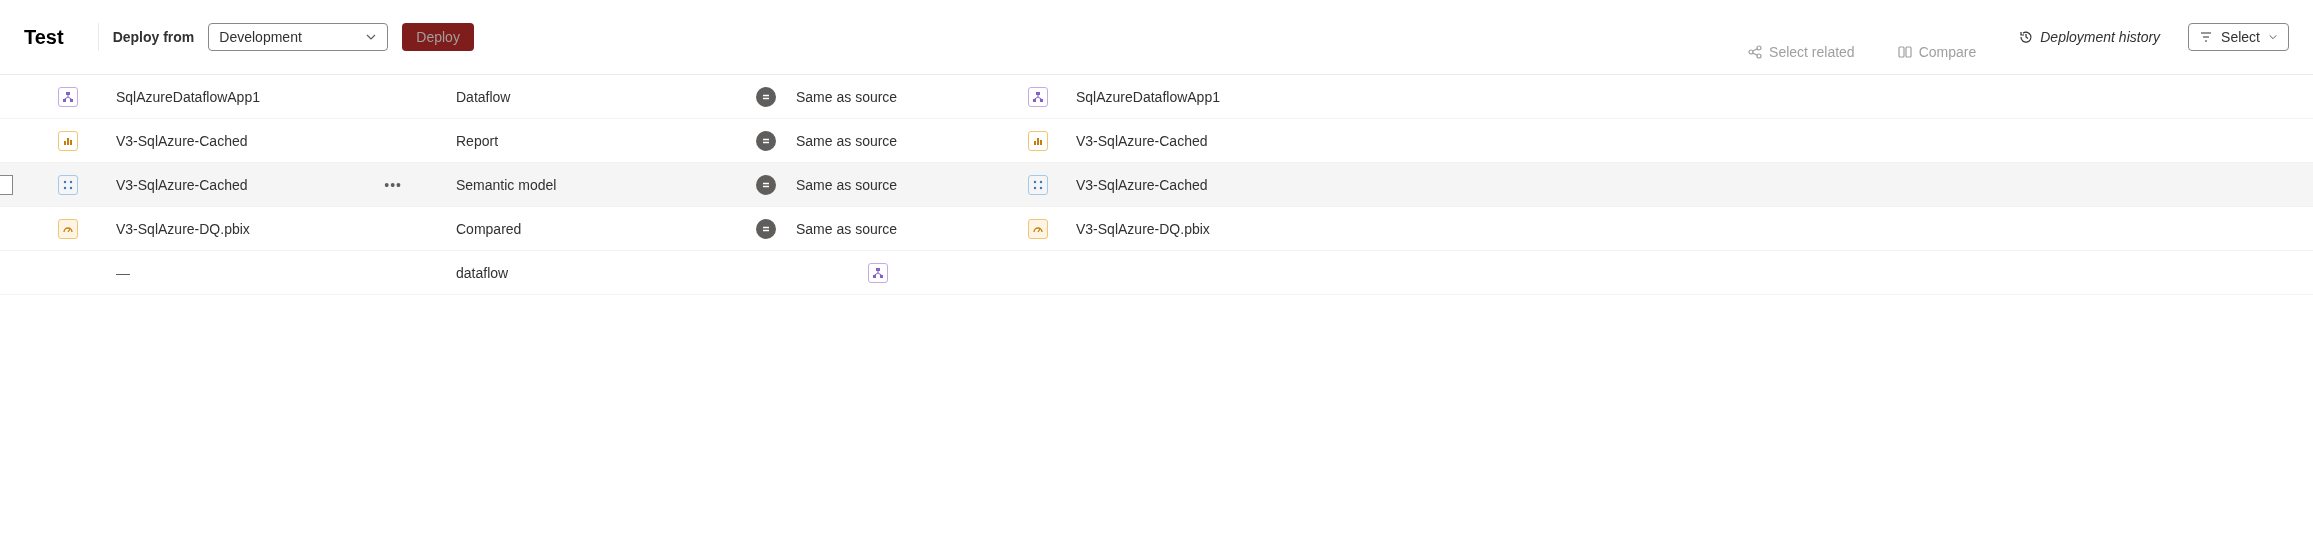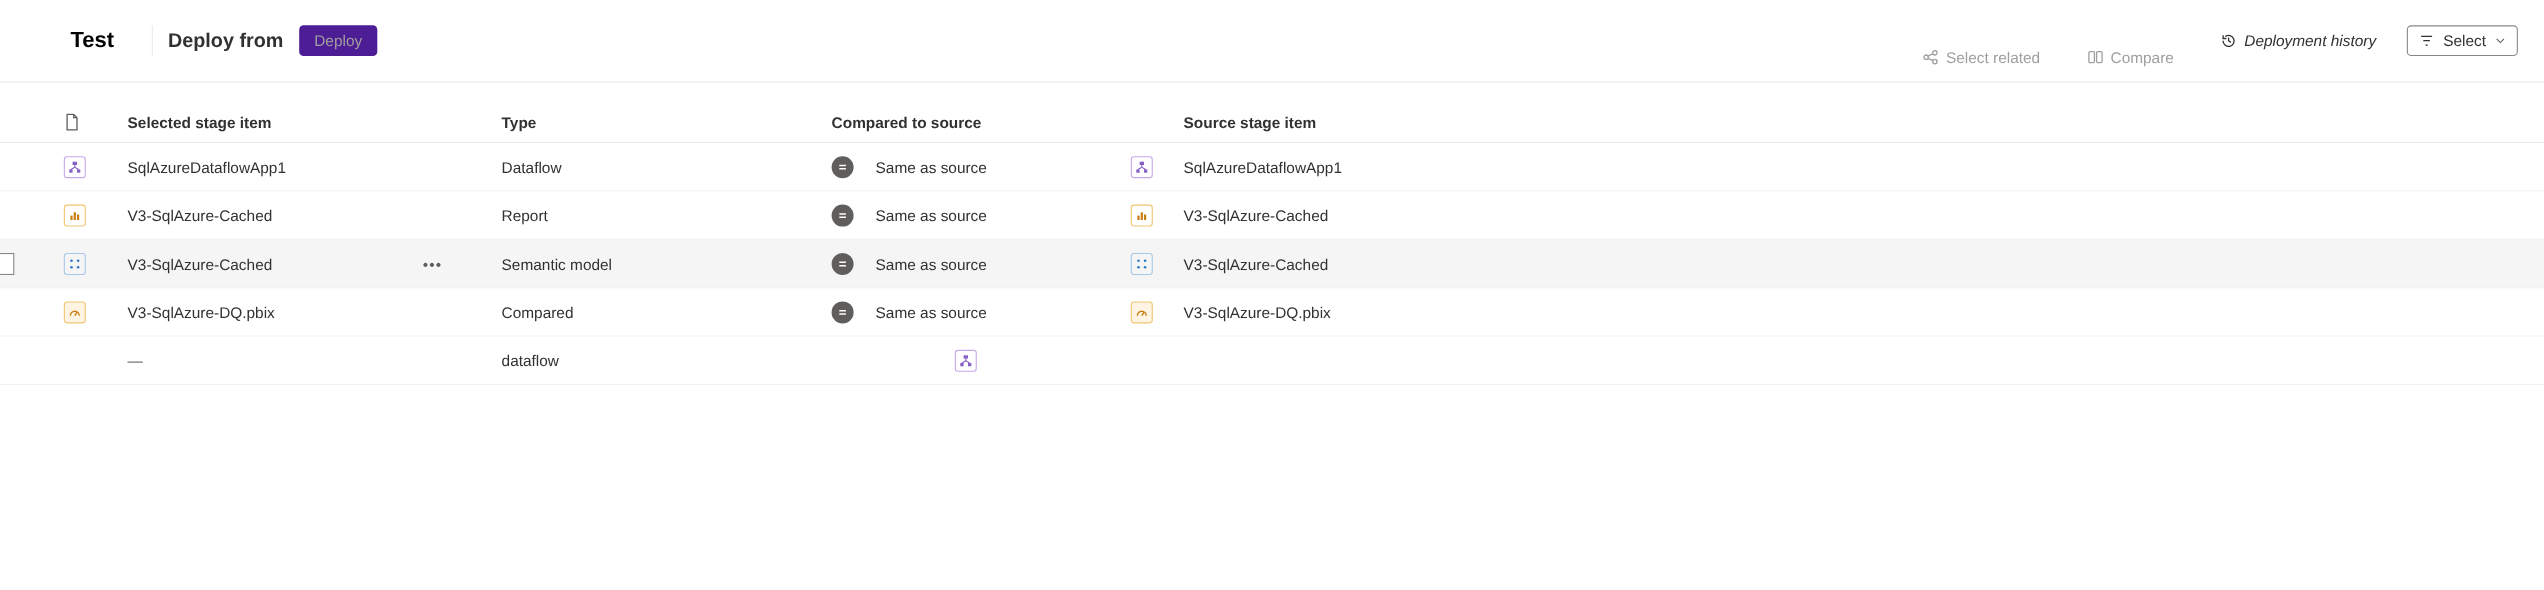--- a/index.html
+++ b/index.html
@@ -15,29 +15,28 @@
       padding: 8px 24px;
       border-bottom: 1px solid #edebe9;
       min-height: 48px;
       gap: 14px;
     }
     .page-title {
       font-size: 20px;
       font-weight: 600;
       color: #000;
       margin-right: 20px;
-      margin-left: 40px;
     }
     .tb-divider {
       width: 1px;
       height: 28px;
       background: #edebe9;
     }
     .deploy-from-label {
-      font-size: 18px;
+      font-size: 14px;
       color: #323130;
       font-weight: 600;
     }
     .select-like {
       display: flex;
       align-items: center;
       justify-content: space-between;
       border: 1px solid #8a8886;
       border-radius: 4px;
       padding: 5px 10px;
@@ -52,21 +51,21 @@
       border-radius: 4px;
       padding: 6px 14px;
       font-size: 14px;
       cursor: pointer;
       display: inline-flex;
       align-items: center;
       gap: 6px;
       background: transparent;
     }
     .btn-deploy {
-      background: #4c1d95;
+      background: #7f1d1d;
       color: #a19f9d;
       cursor: default;
       align-items: center;
     }
     .toolbar-spacer { flex: 1; }
     .btn-disabled { color: #a19f9d; cursor: default; margin-top: 30px; }
     .btn-plain { color: #323130; font-style: italic; }
     .icon { display: inline-flex; align-items: center; justify-content: center; }
     .search-box {
       display: flex;
@@ -141,20 +140,28 @@
       background: #fff;
     }
   </style>
 </head>
 <body>
 
 <div class="toolbar">
   <div class="page-title">Test</div>
   <div class="tb-divider"></div>
   <span class="deploy-from-label">Deploy from</span>
+  <div class="select-like">
+    <span>Development</span>
+    <span class="icon chev">
+      <svg width="12" height="12" viewBox="0 0 12 12">
+          <path d="M2 4 L6 8 L10 4" stroke="#605e5c" stroke-width="1.2" fill="none"></path>
+        </svg>
+    </span>
+  </div>
   <button class="btn btn-deploy">
     <span>Deploy</span>
   </button>
 
   <div class="toolbar-spacer"></div>
 
   <button class="btn btn-disabled">
     <span class="icon">
       <svg width="16" height="16" viewBox="0 0 16 16" fill="none" stroke="#a19f9d" stroke-width="1.2">
         <circle cx="4" cy="8" r="2"></circle>
@@ -197,36 +204,20 @@
     <span>Select</span>
     <span class="icon">
       <svg width="10" height="10" viewBox="0 0 12 12">
           <path d="M2 4 L6 8 L10 4" stroke="#605e5c" stroke-width="1.2" fill="none"></path>
         </svg>
     </span>
   </div>
 </div>
 
 <div class="grid">
-  <div class="row header">
-    <div class="cell check-col"></div>
-    <div class="cell file-icon-col">
-      <span class="icon doc-header-icon">
-        <svg width="14" height="16" viewBox="0 0 14 16" fill="none" stroke="#605e5c" stroke-width="1.2">
-          <path d="M3 1 L9 1 L12 4 L12 15 L3 15 Z"></path>
-            <path d="M9 1 L9 4 L12 4"></path>
-        </svg>
-      </span>
-    </div>
-    <div class="cell">Selected stage item</div>
-    <div class="cell">Type</div>
-    <div class="cell">Compared to source</div>
-    <div class="cell"></div>
-    <div class="cell">Source stage item</div>
-  </div>
 
   <div id="rows-container">
       <div class="row">
         <div class="cell check-col checkbox-edge"></div>
         <div class="cell file-icon-col">
           <span class="item-icon-box" style="border:1px solid #c7a9e8">
             <svg width="12" height="12" viewBox="0 0 12 12">
               <rect x="4" y="1" width="4" height="3" fill="#8661c5"></rect>
               <rect x="1" y="8" width="3" height="3" fill="#8661c5"></rect>
               <rect x="8" y="8" width="3" height="3" fill="#8661c5"></rect>

